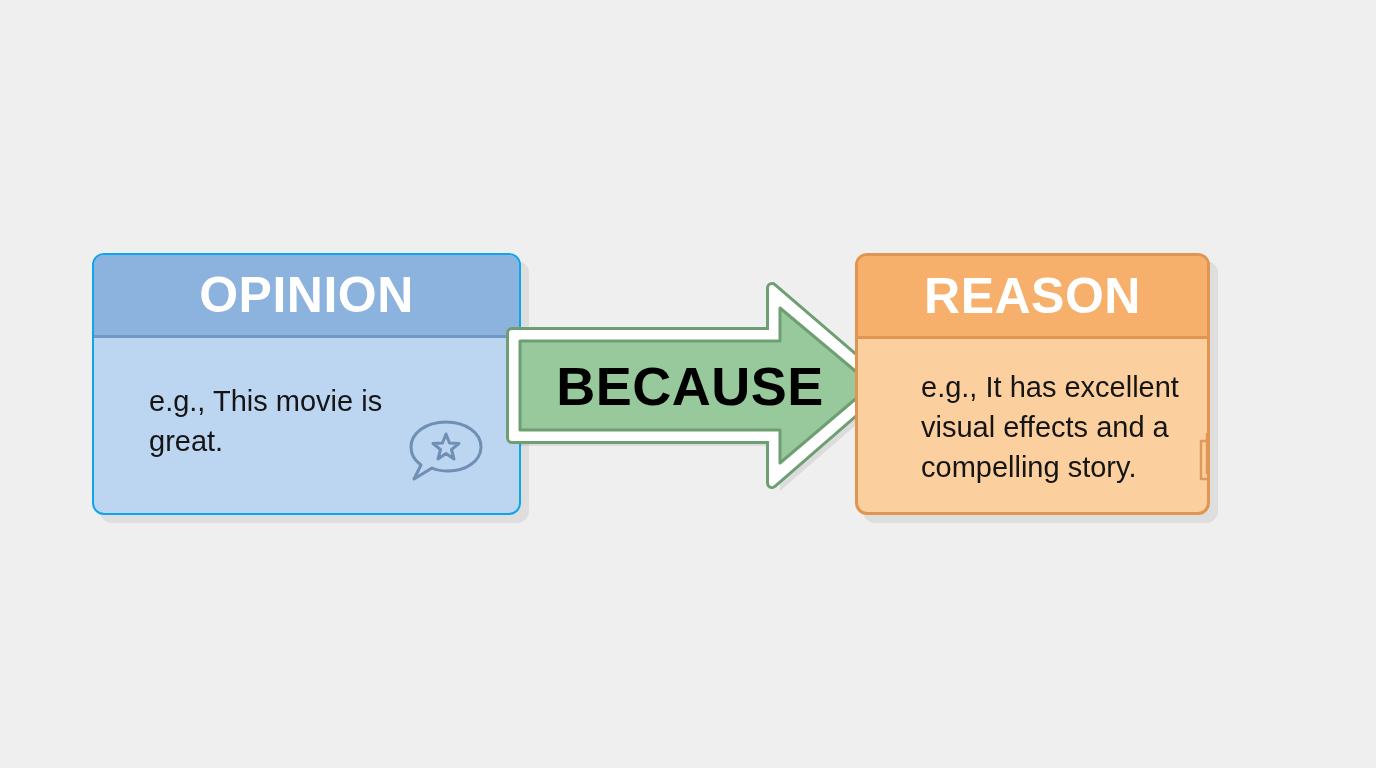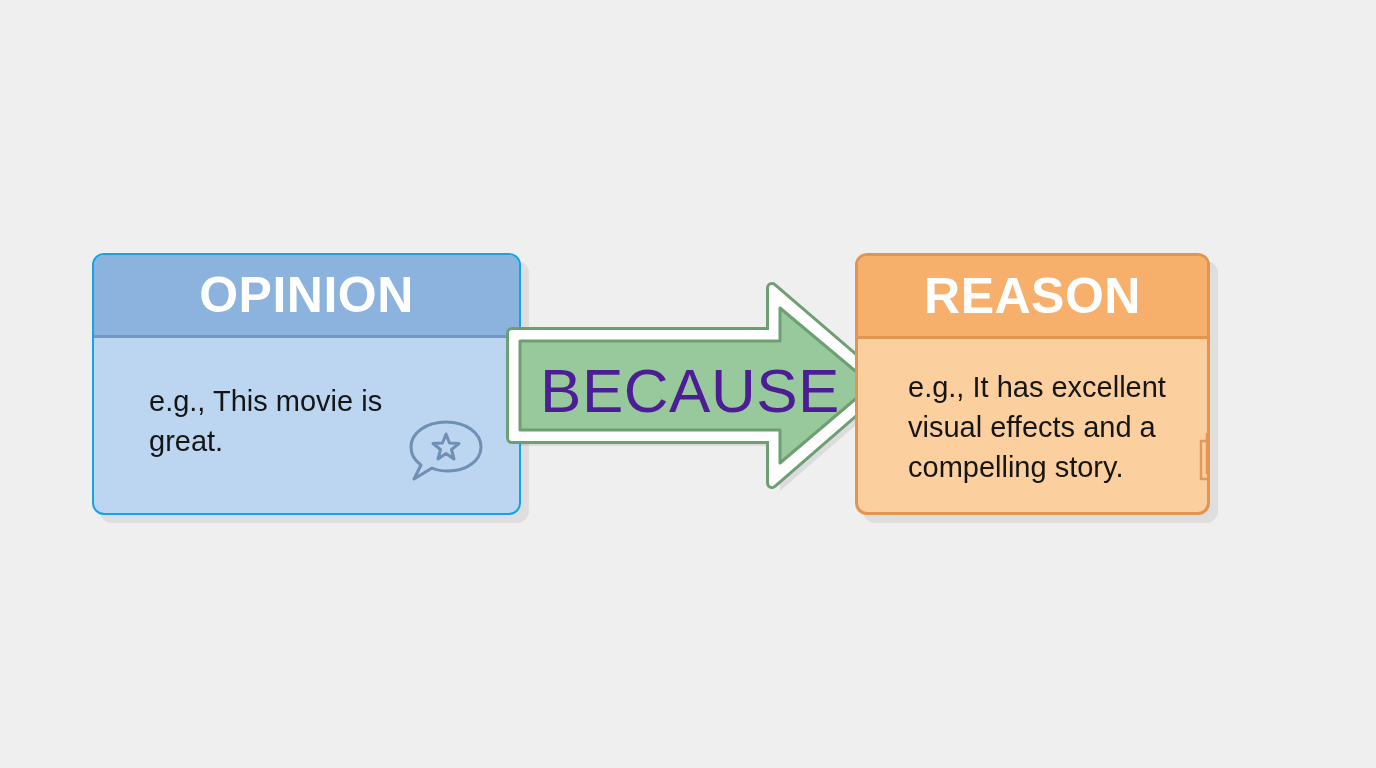--- a/index.html
+++ b/index.html
@@ -6,24 +6,24 @@
   body { width:1376px; height:768px; background:#efefef; position:relative; overflow:hidden; font-family:"Liberation Sans", sans-serif; }
   .card { position:absolute; border-radius:12px; box-sizing:border-box; box-shadow:8px 8px 0 rgba(0,0,0,0.07); overflow:hidden; }
   .card .hdr { height:83px; display:flex; align-items:center; justify-content:center; color:#fff; font-weight:bold; font-size:50px; letter-spacing:0.5px; box-sizing:border-box; }
   .card .body { position:absolute; left:0; right:0; top:83px; bottom:0; }
   .card .txt { position:absolute; font-size:29px; line-height:40px; color:#151515; }
   #opinion { left:92px; top:253px; width:429px; height:262px; background:#bcd5f0; border:2px solid #0ea5e9; }
   #opinion .hdr { background:#8cb2de; border-bottom:3px solid #7098c4; }
   #opinion .txt { left:43px; top:43px; width:260px;margin-left:12px; }
   #reason { left:855px; top:253px; width:355px; height:262px; background:#fbcf9e; border:3px solid #e09652; }
   #reason .hdr { background:#f7b06c; border-bottom:3px solid #e09652; }
-  #reason .txt { left:50px; top:28px; width:300px; }
+  #reason .txt { left:63px; top:28px; width:300px; }
   .icon { position:absolute; }
   #arrow { position:absolute; left:500px; top:278px; width:400px; height:215px; }
-  #arrow-label { position:absolute; left:520px; top:355px; width:340px; text-align:center; color:#4c1d95; font-weight:normal; font-size:62px; letter-spacing:0.5px; }
+  #arrow-label { position:absolute; left:520px; top:355px; width:340px; text-align:center; color:#000000; font-weight:bold; font-size:54px; letter-spacing:0.5px; }
 </style>
 </head>
 <body>
 
 <div id="opinion" class="card">
   <div class="hdr">OPINION</div>
   <div class="body">
     <div class="txt">e.g., This movie is great.</div>
     <svg class="icon" style="left:312px; top:78px;" width="80" height="70" viewBox="0 0 80 70">
       <path d="M40 6 C60 6 75 17 75 31 C75 45 60 55 42 55 C36 55 30 54 26 52 L8 63 L15 49 C8 44 5 38 5 31 C5 17 20 6 40 6 Z" fill="none" stroke="#6f8fb5" stroke-width="3" stroke-linejoin="round"></path>

